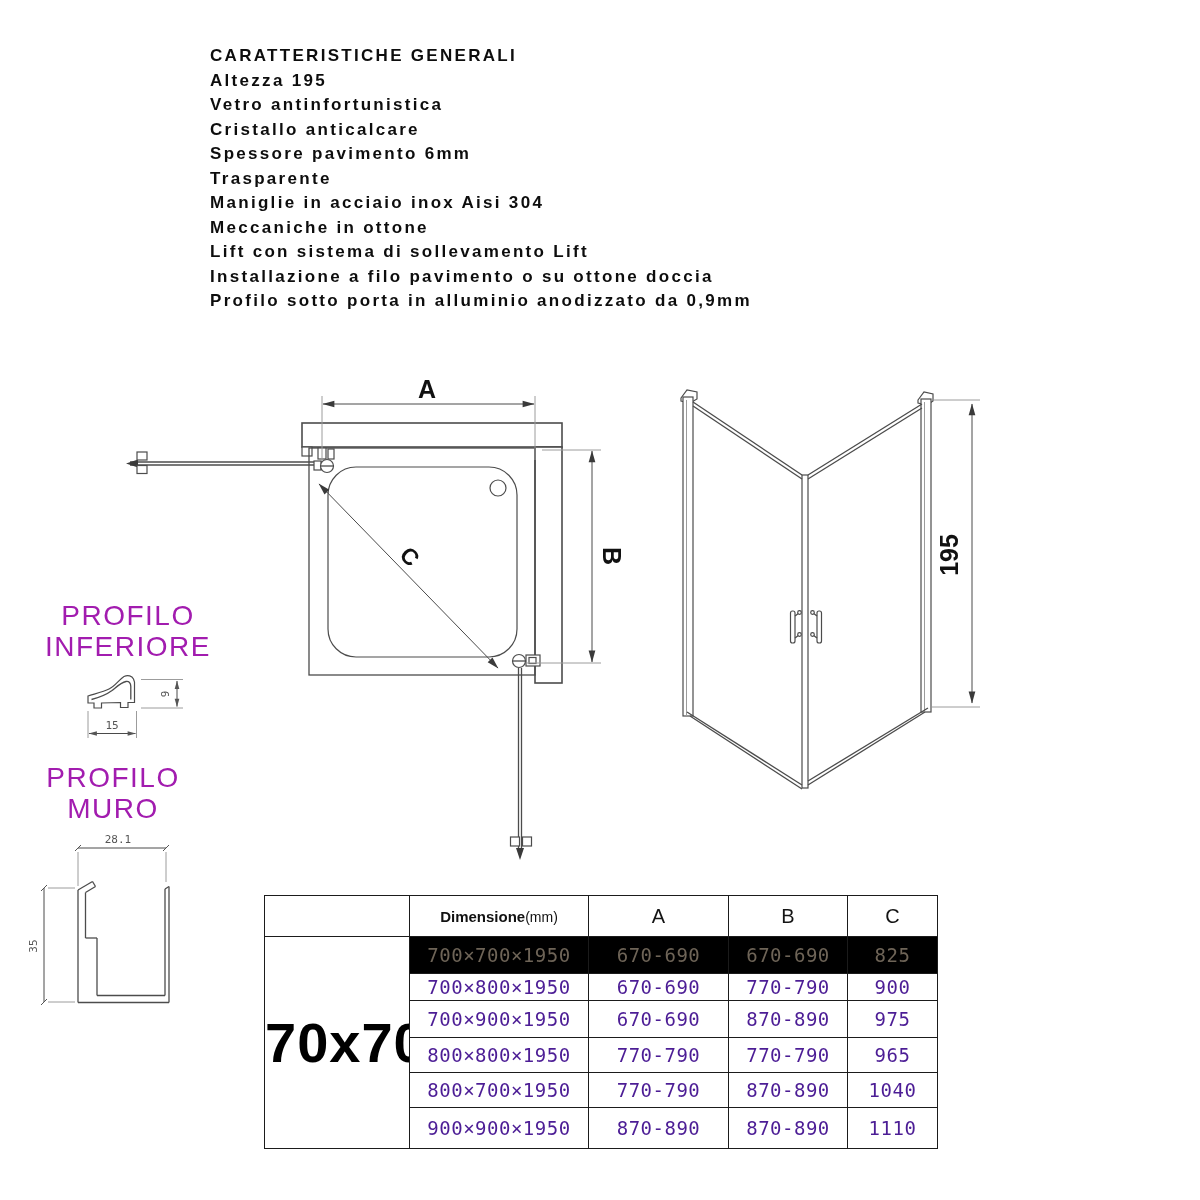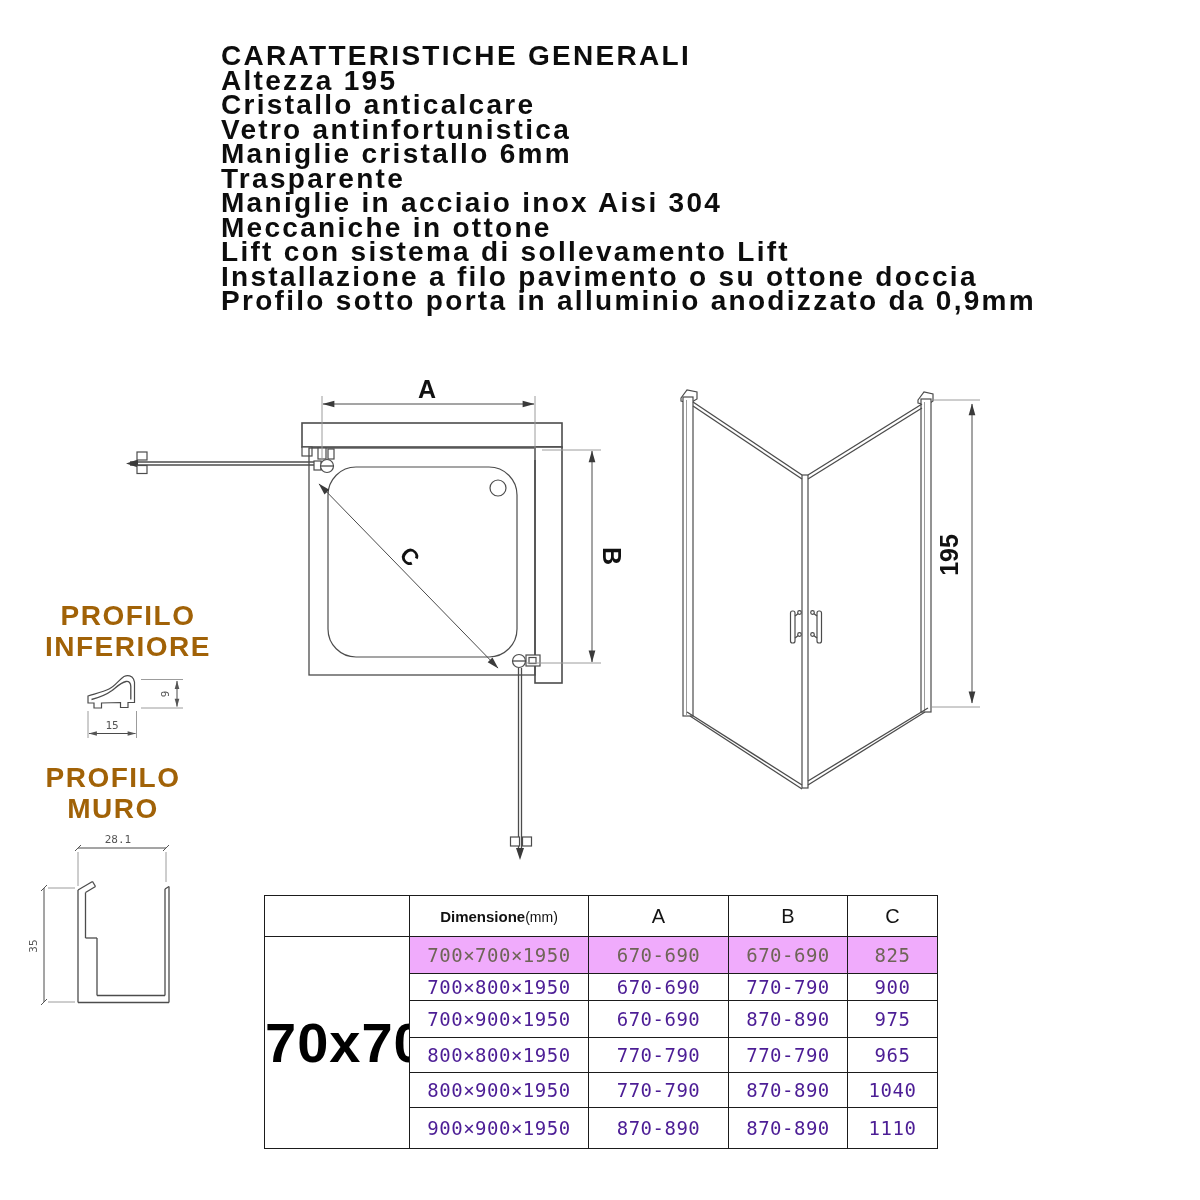--- a/index.html
+++ b/index.html
@@ -2,28 +2,28 @@
 <html><head>
 <meta charset="utf-8">
 <style>
   html,body { margin:0; padding:0; }
   body {
     width:1200px; height:1200px; position:relative; background:#ffffff;
     font-family:"Liberation Sans", sans-serif; overflow:hidden;
   }
   
   .specs {
-    position:absolute; left:221px; top:44px;
-    font-size:28px; font-weight:700; letter-spacing:2.3px;
+    position:absolute; left:210px; top:44px;
+    font-size:17px; font-weight:700; letter-spacing:2.3px;
     line-height:24.55px; color:#0d0d0d; white-space:nowrap;
   }
   
   .ptitle {
-    position:absolute; text-align:center; font-weight:700; font-size:28px;
-    letter-spacing:1.5px; line-height:31px; color:#a16207; white-space:nowrap;
+    position:absolute; text-align:center; font-weight:400; font-size:28px;
+    letter-spacing:1.5px; line-height:31px; color:#a21caf; white-space:nowrap;
   }
   .ptitle.inf { left:33px; top:600px; width:190px; }
   .ptitle.mur { left:28px; top:762px; width:170px; }
   
   svg.canvas { position:absolute; left:0; top:0; }
   .ln   { stroke:#4c4c4c; fill:none; stroke-width:1.3px; }
   .lnb  { stroke:#4c4c4c; fill:#ffffff; stroke-width:1.6px; }
   .lnw  { stroke:#4c4c4c; fill:#ffffff; stroke-width:1.2px; }
   .thin { stroke:#9c9c9c; fill:none; stroke-width:1px; }
   .dimln{ stroke:#4a4a4a; fill:none; stroke-width:1px; }
@@ -40,33 +40,33 @@
   td.big  { font-size:56px; font-weight:700; letter-spacing:1px; color:#000; }
   td.hdim { font-size:15px; color:#111; }
   td.hdim .b { font-weight:700; }
   td.hdim .n { font-weight:400; font-size:14px; }
   td.habc { font-size:20px; font-weight:400; color:#141414; }
   td.v {
     font-family:"DejaVu Sans Mono",monospace; font-size:19px; font-weight:400;
     color:#4c1d95; letter-spacing:0.5px;
   }
   td.hl {
-    background-color:#f0abfc; background-clip:content-box;
+    background-color:#000000; background-clip:content-box;
     padding:5px 0; color:#6e6457;
   }
 </style>
 </head>
 <body>
 
 <div class="specs">
   <div>CARATTERISTICHE GENERALI</div>
   <div>Altezza 195</div>
+  <div>Vetro antinfortunistica</div>
   <div>Cristallo anticalcare</div>
-  <div>Vetro antinfortunistica</div>
-  <div>Maniglie cristallo 6mm</div>
+  <div>Spessore pavimento 6mm</div>
   <div>Trasparente</div>
   <div>Maniglie in acciaio inox Aisi 304</div>
   <div>Meccaniche in ottone</div>
   <div>Lift con sistema di sollevamento Lift</div>
   <div>Installazione a filo pavimento o su ottone doccia</div>
   <div>Profilo sotto porta in alluminio anodizzato da 0,9mm</div>
 </div>
 
 <div class="ptitle inf">
   <div>PROFILO</div>
@@ -290,21 +290,21 @@
     <td class="v">870-890</td>
     <td class="v">975</td>
   </tr>
   <tr style="height:35px">
     <td class="v">800×800×1950</td>
     <td class="v">770-790</td>
     <td class="v">770-790</td>
     <td class="v">965</td>
   </tr>
   <tr style="height:35px">
-    <td class="v">800×900×1950</td>
+    <td class="v">800×700×1950</td>
     <td class="v">770-790</td>
     <td class="v">870-890</td>
     <td class="v">1040</td>
   </tr>
   <tr style="height:41px">
     <td class="v">900×900×1950</td>
     <td class="v">870-890</td>
     <td class="v">870-890</td>
     <td class="v">1110</td>
   </tr>

